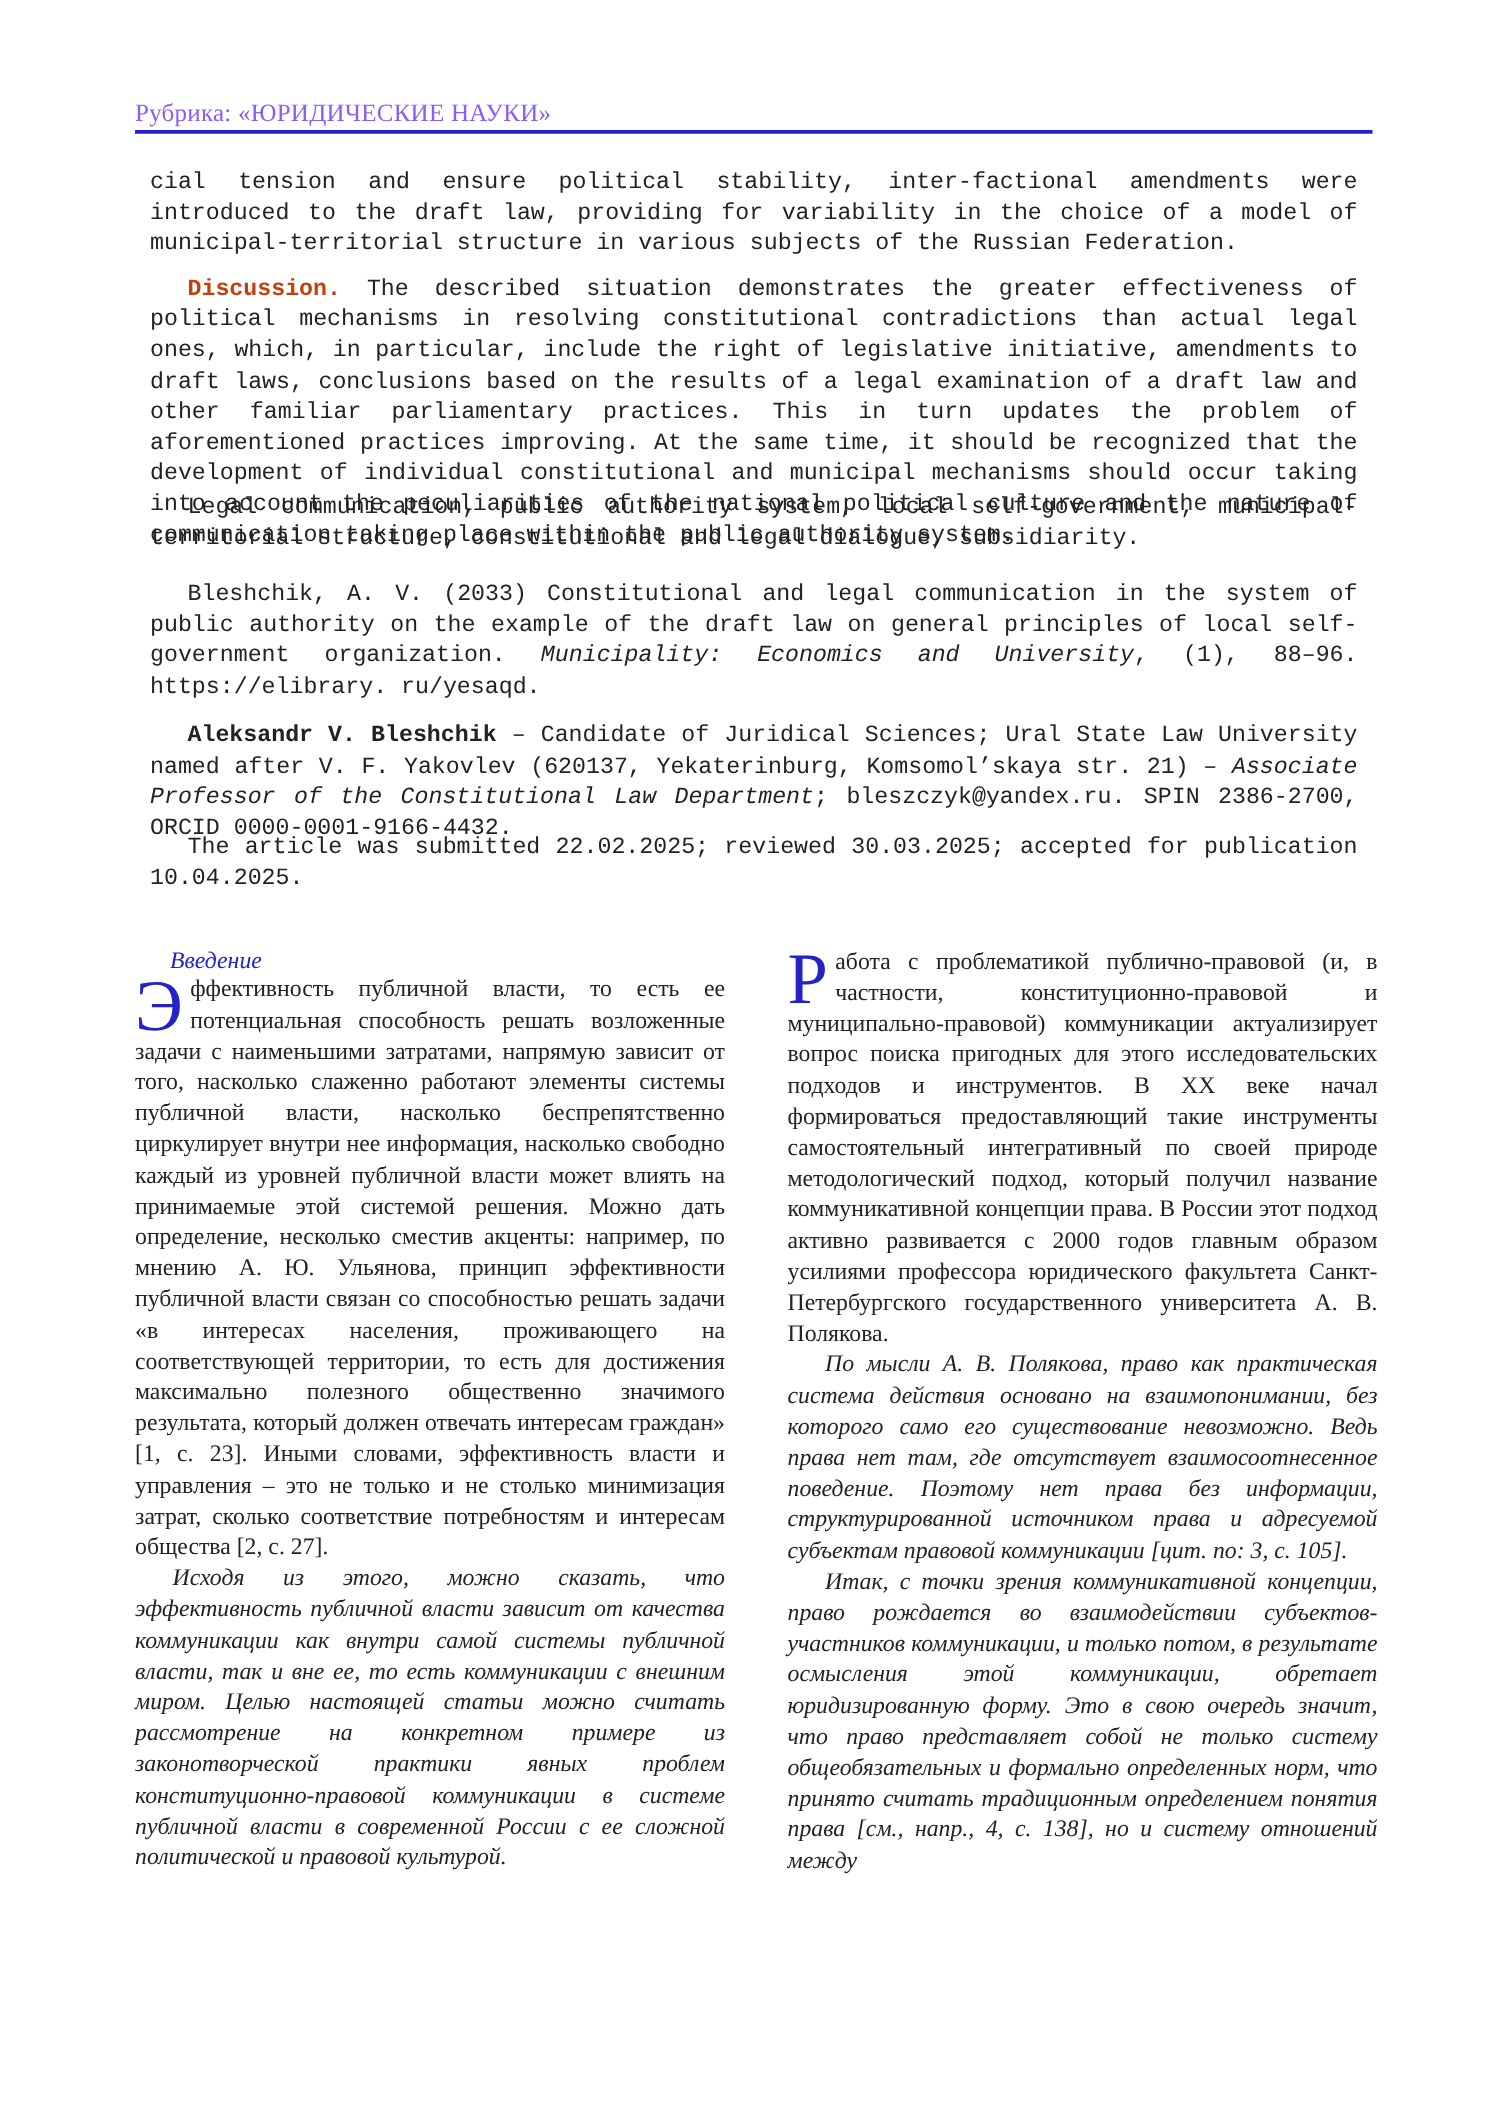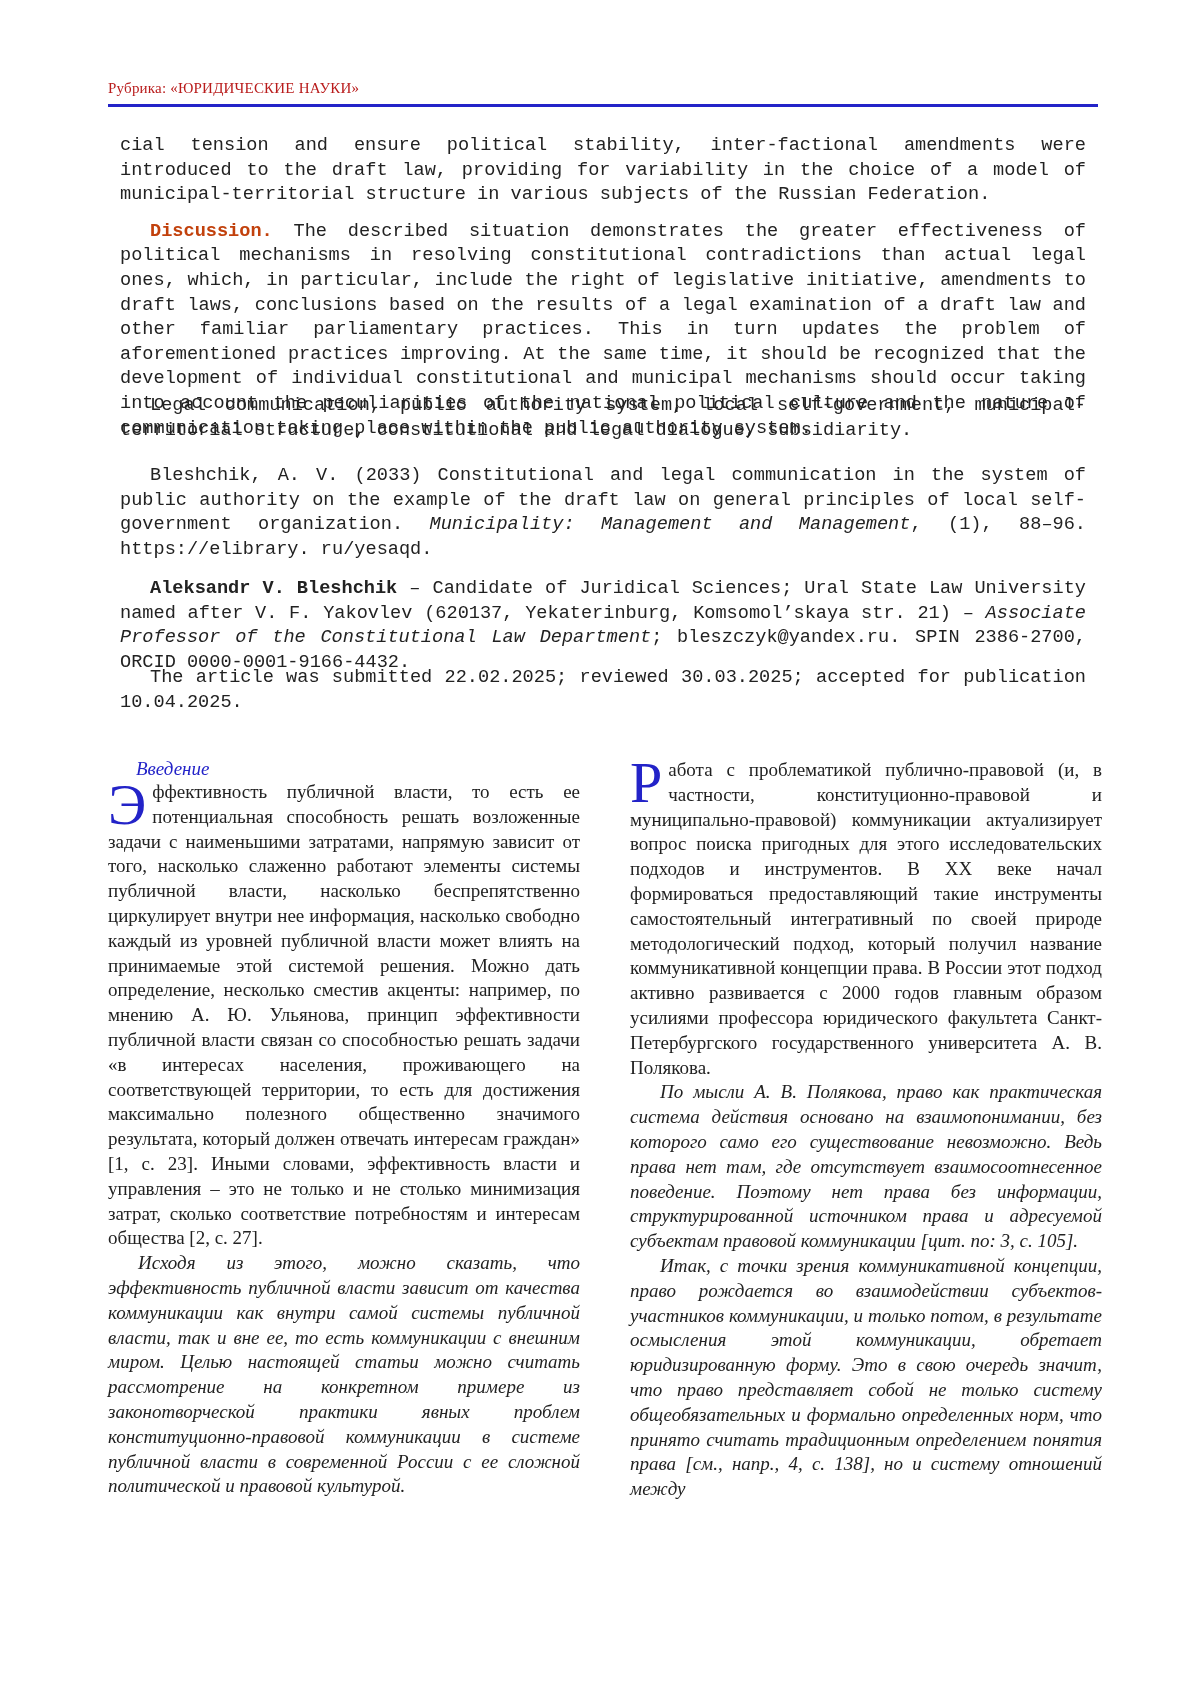--- a/index.html
+++ b/index.html
@@ -1,18 +1,18 @@
 <!DOCTYPE html>
 <html><head>
 <meta charset="utf-8">
 <style>
   html, body { margin: 0; padding: 0; background: #ffffff; }
   body { width: 1200px; height: 1697px; position: relative; overflow: hidden;
          font-family: "Liberation Serif", "DejaVu Serif", serif; color: #222; }
-  .rubric { position: absolute; left: 108px; top: 80px; font-size: 15px; color: #b91c1c;
+  .rubric { position: absolute; left: 108px; top: 80px; font-size: 20px; color: #8b5cf6;
             letter-spacing: 0.2px; }
   .rule { position: absolute; left: 108px; top: 104px; width: 990px; height: 3px; background: #2323c8; }
   .en { position: absolute; left: 108px; width: 990px; font-size: 18.6px; line-height: 24.6px;
         text-align: justify; hyphens: auto; }
   .en p { margin: 12px; font-family: Liberation Mono, monospace; }
   .indent { text-indent: 30px; }
   .accent { color: #c2410c; font-weight: bold; }
   .b { font-weight: bold; }
   .i { font-style: italic; }
   .col { position: absolute; top: 758px; width: 472px; font-size: 19px; line-height: 24.8px;
@@ -35,21 +35,21 @@
 <div class="en" style="top:122px;">
   <p>cial tension and ensure political stability, inter-factional amendments were introduced to the draft law, providing for variability in the choice of a model of municipal-territorial structure in various subjects of the Russian Federation.</p>
   <p class="indent"><span class="accent">Discussion.</span><span> The described situation demonstrates the greater effectiveness of political mechanisms in resolving constitutional contradictions than actual legal ones, which, in particular, include the right of legislative initiative, amendments to draft laws, conclusions based on the results of a legal examination of a draft law and other familiar parliamentary practices. This in turn updates the problem of aforementioned practices improving. At the same time, it should be recognized that the development of individual constitutional and municipal mechanisms should occur taking into account the peculiarities of the national political culture and the nature of communication taking place within the public authority system.</span></p>
 </div>
 
 <div class="en" style="top:382px;">
   <p class="indent">Legal communication, public authority system, local self-government, municipal-territorial structure, constitutional and legal dialogue, subsidiarity.</p>
 </div>
 
 <div class="en" style="top:452px;">
-  <p class="indent"><span>Bleshchik, A. V. (2033) Constitutional and legal communication in the system of public authority on the example of the draft law on general principles of local self-government organization. </span><span class="i">Municipality: Management and Management</span><span>, (1), 88–96. https://elibrary. ru/yesaqd.</span></p>
+  <p class="indent"><span>Bleshchik, A. V. (2033) Constitutional and legal communication in the system of public authority on the example of the draft law on general principles of local self-government organization. </span><span class="i">Municipality: Economics and University</span><span>, (1), 88–96. https://elibrary. ru/yesaqd.</span></p>
 </div>
 
 <div class="en" style="top:565px;">
   <p class="indent"><span class="b">Aleksandr V. Bleshchik</span><span> – Candidate of Juridical Sciences; Ural State Law University named after V. F. Yakovlev (620137, Yekaterinburg, Komsomol’skaya str. 21) – </span><span class="i">Associate Professor of the Constitutional Law Department</span><span>; bleszczyk@yandex.ru. SPIN 2386-2700, ORCID 0000-0001-9166-4432.</span></p>
 </div>
 
 <div class="en" style="top:654px;">
   <p class="indent">The article was submitted 22.02.2025; reviewed 30.03.2025; accepted for publication 10.04.2025.</p>
 </div>
 

